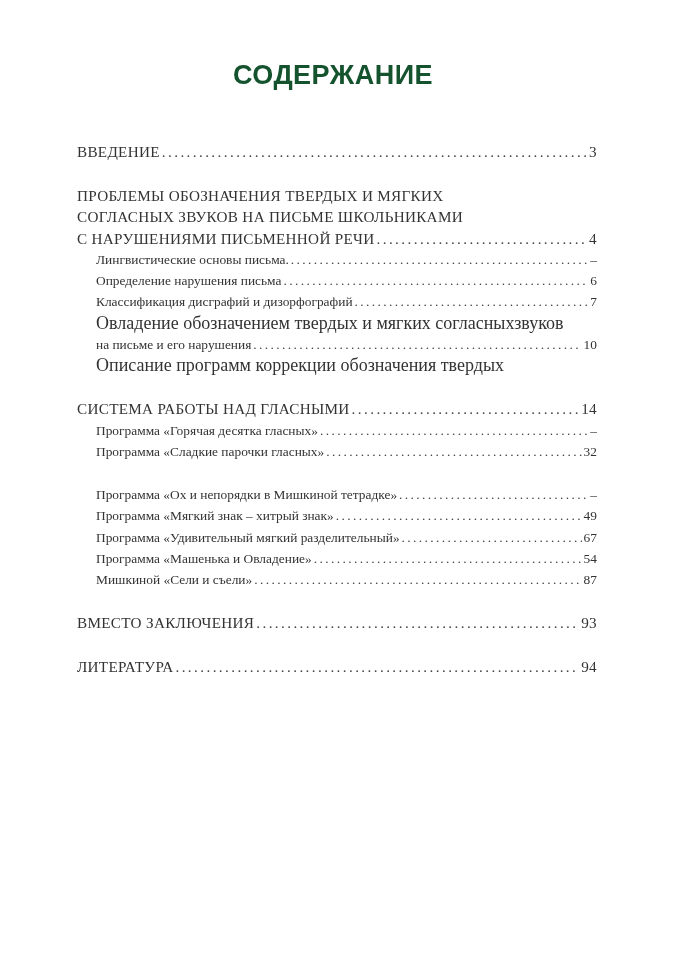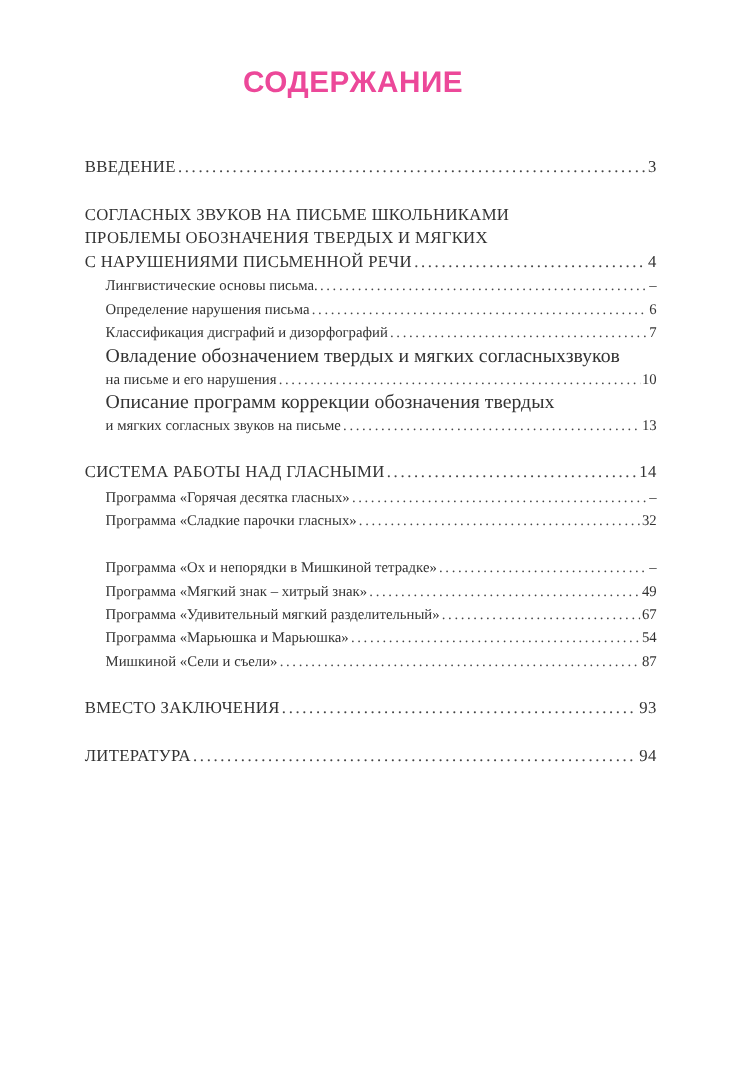--- a/index.html
+++ b/index.html
@@ -1,20 +1,20 @@
 <!DOCTYPE html>
 <html><head>
 <meta charset="utf-8">
 <style>
   html, body { margin: 0; padding: 0; background: #ffffff; }
   body { width: 675px; height: 970px; position: relative; overflow: hidden; color: #2a2a2a; }
   .title {
-    position: absolute; left: 0; width: 642px; top: 60px; text-align: center;
+    position: absolute; left: 12px; width: 642px; top: 60px; text-align: center;
     font-family: "Liberation Sans", sans-serif; font-weight: bold; font-size: 27px;
-    letter-spacing: 0.5px; color: #ec4899;
+    letter-spacing: 0.5px; color: #14532d;
   }
   .toc { position: absolute; left: 77px; width: 520px; top: 141px;
     font-family: "Liberation Serif", serif; color: #333; }
   .entry { display: flex; align-items: flex-end; white-space: nowrap; }
   .entry.top { font-size: 15.2px; letter-spacing: 0.3px; line-height: 21.5px; }
   .entry.sub { font-size: 13.4px; line-height: 21.2px; padding-left: 19px; }
   .pre { display: block; white-space: nowrap; }
   .pre.top { font-size: 15.2px; letter-spacing: 0.3px; line-height: 21.5px; }
   .pre.sub { font-size: 18px; line-height: 21.2px; padding-left: 19px; }
   .label { flex: 0 0 auto; }
@@ -32,22 +32,22 @@
 
   <div class="entry top">
     <span class="label">ВВЕДЕНИЕ</span>
     <span class="dots"></span>
     <span class="page">3</span>
   </div>
 
   <div class="gap-lg"></div>
 
   <div>
+    <span class="pre top">ПРОБЛЕМЫ ОБОЗНАЧЕНИЯ ТВЕРДЫХ И МЯГКИХ</span>
     <span class="pre top">СОГЛАСНЫХ ЗВУКОВ НА ПИСЬМЕ ШКОЛЬНИКАМИ</span>
-    <span class="pre top">ПРОБЛЕМЫ ОБОЗНАЧЕНИЯ ТВЕРДЫХ И МЯГКИХ</span>
     <div class="entry top">
       <span class="label">С НАРУШЕНИЯМИ ПИСЬМЕННОЙ РЕЧИ</span>
       <span class="dots"></span>
       <span class="page">4</span>
     </div>
   </div>
 
   <div class="entry sub">
     <span class="label">Лингвистические основы письма.</span>
     <span class="dots"></span>
@@ -66,25 +66,20 @@
   <div>
     <span class="pre sub">Овладение обозначением твердых и мягких согласныхзвуков</span>
     <div class="entry sub">
       <span class="label">на письме и его нарушения</span>
       <span class="dots"></span>
       <span class="page">10</span>
     </div>
   </div>
   <div>
     <span class="pre sub">Описание программ коррекции обозначения твердых</span>
-    <div class="entry sub">
-      <span class="label">и мягких согласных звуков на письме</span>
-      <span class="dots"></span>
-      <span class="page">13</span>
-    </div>
   </div>
 
   <div class="gap-lg"></div>
 
   <div class="entry top">
     <span class="label">СИСТЕМА РАБОТЫ НАД ГЛАСНЫМИ</span>
     <span class="dots"></span>
     <span class="page">14</span>
   </div>
   <div class="entry sub">
@@ -109,21 +104,21 @@
     <span class="label">Программа «Мягкий знак – хитрый знак»</span>
     <span class="dots"></span>
     <span class="page">49</span>
   </div>
   <div class="entry sub">
     <span class="label">Программа «Удивительный мягкий разделительный»</span>
     <span class="dots"></span>
     <span class="page">67</span>
   </div>
   <div class="entry sub">
-    <span class="label">Программа «Марьюшка и Марьюшка»</span>
+    <span class="label">Программа «Машенька и Овладение»</span>
     <span class="dots"></span>
     <span class="page">54</span>
   </div>
   <div class="entry sub">
     <span class="label">Мишкиной «Сели и съели»</span>
     <span class="dots"></span>
     <span class="page">87</span>
   </div>
 
   <div class="gap-lg"></div>

